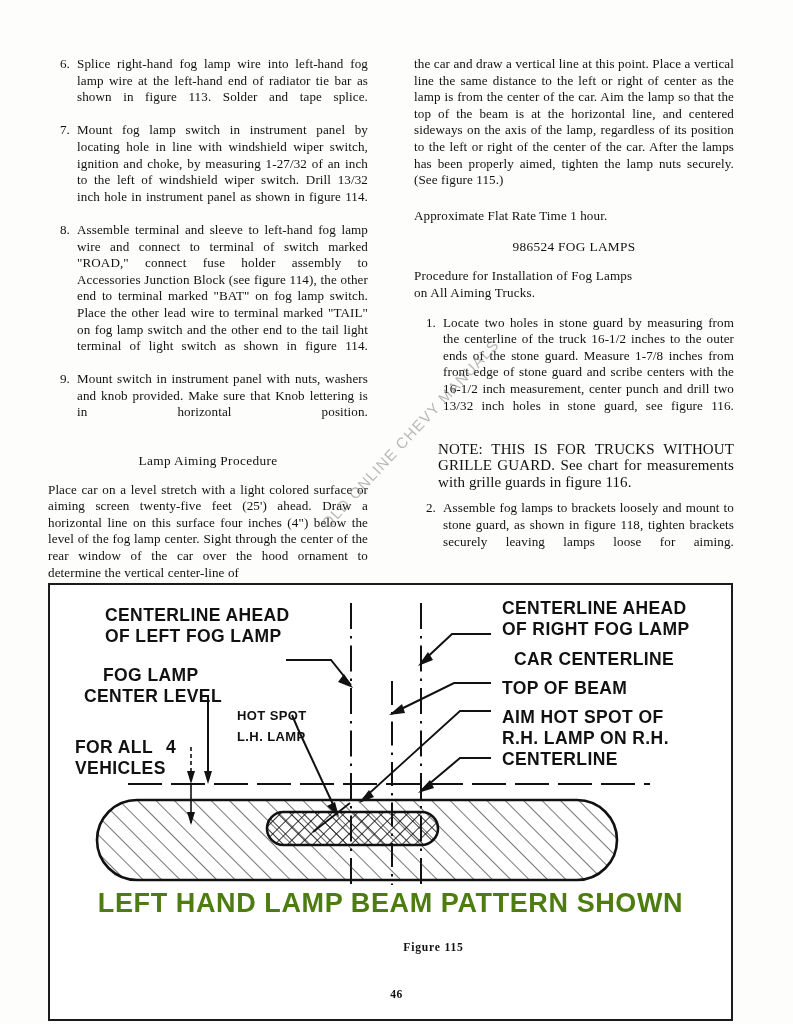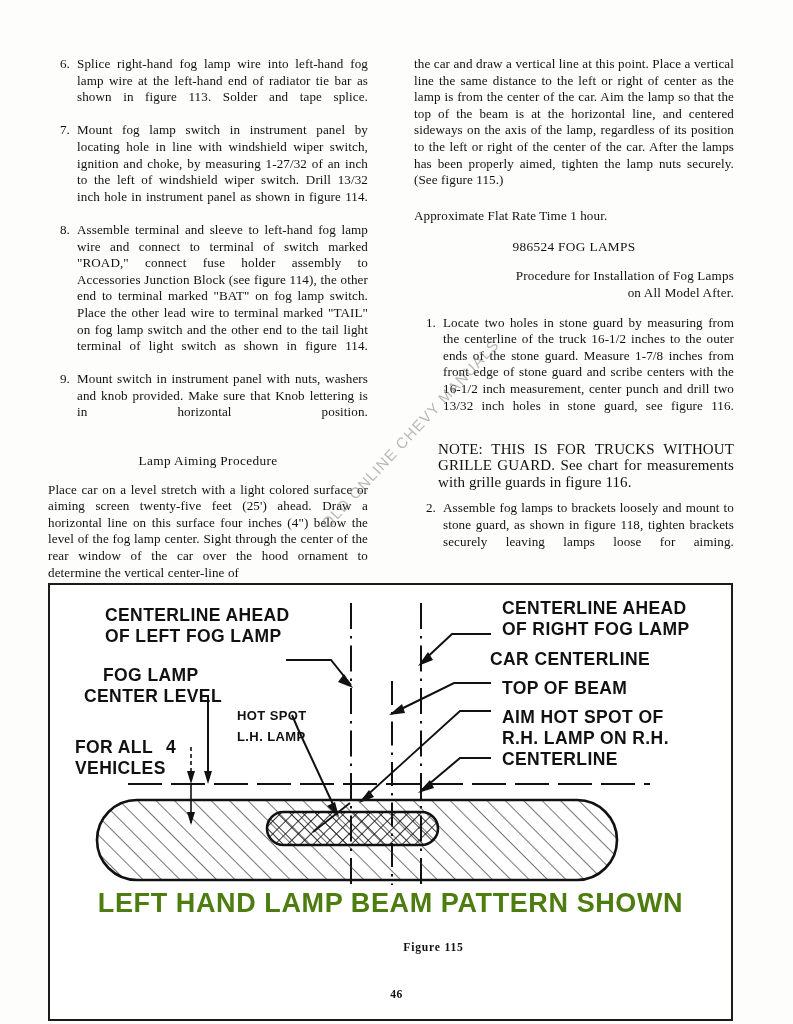--- a/index.html
+++ b/index.html
@@ -79,21 +79,21 @@
   h2.center-head {
     font-size: 13.3px;
     font-weight: normal;
     text-align: center;
     margin: 15px 0 13px 0;
     letter-spacing: .35px;
   }
   h2.sub-head {
     font-size: 13.1px;
     font-weight: normal;
-    text-align: right;
+    text-align: left;
     margin: 10px 0 13px 0;
     line-height: 16.6px;
     letter-spacing: .2px;
   }
   .spacer-8  { height: 8px; }
 
   .note {
     font-size: 15px;
     line-height: 16.6px;
     text-align: justify;
@@ -188,21 +188,21 @@
       <p class="para">the car and draw a vertical line at this point. Place a vertical line the same distance to the left or right of center as the lamp is from the center of the car. Aim the lamp so that the top of the beam is at the horizontal line, and centered sideways on the axis of the lamp, regardless of its position to the left or right of the center of the car. After the lamps has been properly aimed, tighten the lamp nuts securely. (See figure 115.)</p>
 
       <div class="spacer-8"></div>
 
       <p class="para lastline">Approximate Flat Rate Time 1 hour.</p>
 
       <h2 class="center-head">986524 FOG LAMPS</h2>
 
       <h2 class="sub-head">
         <span>Procedure for Installation of Fog Lamps</span><br>
-        <span>on All Model After.</span>
+        <span>on All Aiming Trucks.</span>
       </h2>
 
       <ol class="numlist">
         <li>
           <span class="num">1.</span>
           <span class="body">Locate two holes in stone guard by measuring from the centerline of the truck 16-1/2 inches to the outer ends of the stone guard. Measure 1-7/8 inches from front edge of stone guard and scribe centers with the 16-1/2 inch measurement, center punch and drill two 13/32 inch holes in stone guard, see figure 116.</span>
         </li>
       </ol>
 
       <p class="note">NOTE:   THIS IS FOR TRUCKS WITHOUT GRILLE GUARD.  See chart for measurements with grille guards in figure 116.</p>
@@ -293,21 +293,21 @@
         <span style="margin-left:8px;">4</span>
       </div>
       <div>VEHICLES</div>
     </div>
 
     <div style="position:absolute;left:452px;top:13px;font-family:'Liberation Sans',sans-serif;font-weight:bold;font-size:17.5px;line-height:21px;letter-spacing:.4px;color:#111;">
       <div>CENTERLINE AHEAD</div>
       <div>OF RIGHT FOG LAMP</div>
     </div>
 
-    <div style="position:absolute;left:440px;top:64px;font-family:'Liberation Sans',sans-serif;font-weight:bold;font-size:17.5px;line-height:21px;letter-spacing:.4px;color:#111;text-align:right;">CAR CENTERLINE</div>
+    <div style="position:absolute;left:464px;top:64px;font-family:'Liberation Sans',sans-serif;font-weight:bold;font-size:17.5px;line-height:21px;letter-spacing:.4px;color:#111;text-align:right;">CAR CENTERLINE</div>
 
     <div style="position:absolute;left:452px;top:93px;font-family:'Liberation Sans',sans-serif;font-weight:bold;font-size:17.5px;line-height:21px;letter-spacing:.4px;color:#111;">TOP OF BEAM</div>
 
     <div style="position:absolute;left:452px;top:122px;font-family:'Liberation Sans',sans-serif;font-weight:bold;font-size:17.5px;line-height:21px;letter-spacing:.4px;color:#111;">
       <div>AIM HOT SPOT OF</div>
       <div>R.H. LAMP ON R.H.</div>
       <div>CENTERLINE</div>
     </div>
 
     <div style="position:absolute;left:0;top:303px;width:681px;text-align:center;font-family:'Liberation Sans',sans-serif;font-weight:bold;font-size:27px;letter-spacing:.6px;color:#4d7c0f;">LEFT HAND LAMP BEAM PATTERN SHOWN</div>

